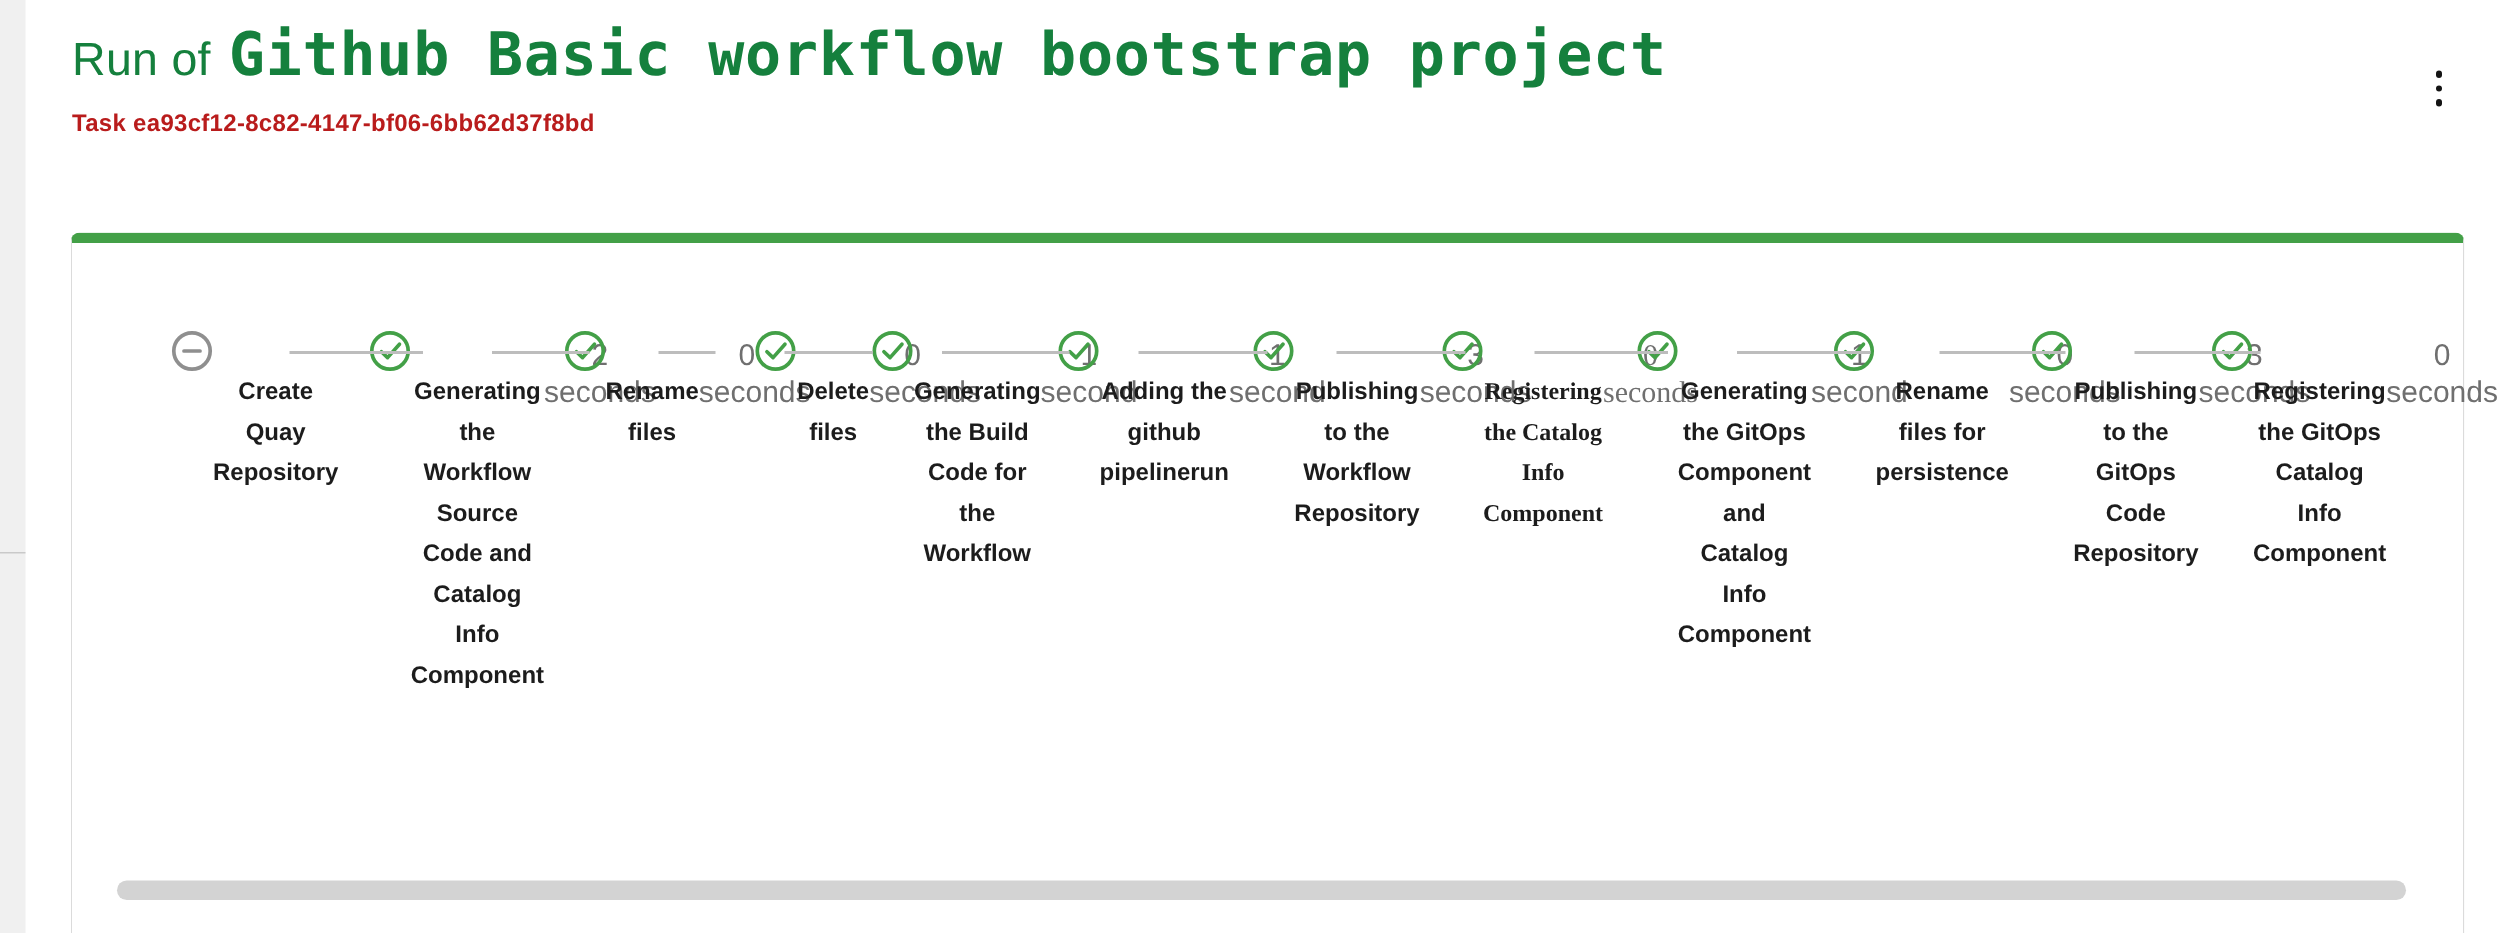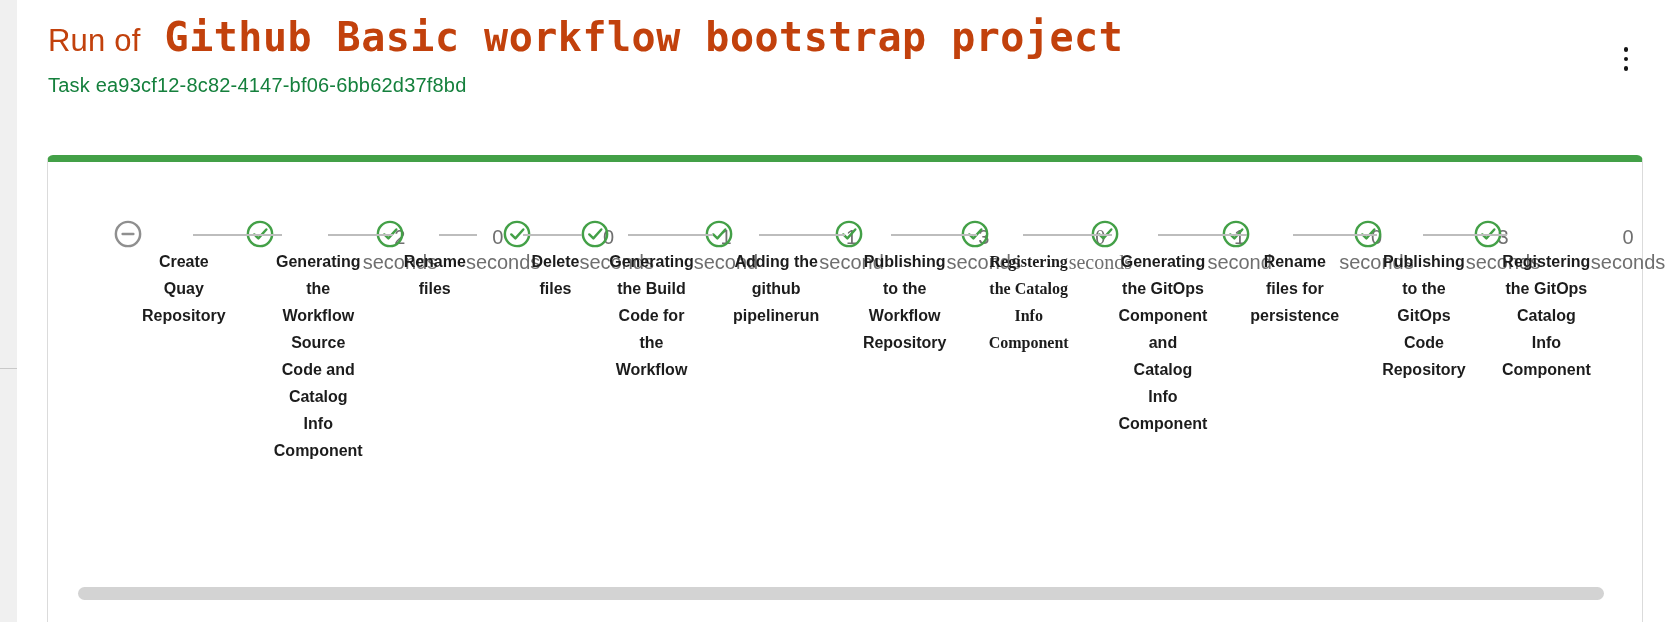--- a/index.html
+++ b/index.html
@@ -11,25 +11,25 @@
   html,body{width:1666px;height:622px;overflow:hidden;background:#fff;
     font-family:"Liberation Sans",sans-serif;}
   #screen{position:relative;width:1666px;height:622px;background:#fff;}
 
   
   .left-gutter{position:absolute;left:0;top:0;width:17px;height:622px;background:#F0F0F0;}
   .left-gutter-divider{position:absolute;left:0;top:368px;width:17px;height:1px;background:#C9C9C9;}
 
   
   .header{position:absolute;left:48px;top:14px;}
-  .page-title{display:flex;align-items:baseline;gap:24px;color:#c2410c;}
+  .page-title{display:flex;align-items:baseline;gap:12px;color:#15803d;}
   .title-prefix{font-size:31px;font-weight:400;letter-spacing:.2px;}
   .title-name{font-family:"DejaVu Sans Mono","Liberation Mono",monospace;
     font-size:40px;font-weight:600;letter-spacing:.5px;}
-  .subtitle{margin-top:14px;font-size:20px;font-weight:400;color:#15803d;letter-spacing:.2px;}
+  .subtitle{margin-top:14px;font-size:16px;font-weight:700;color:#b91c1c;letter-spacing:.2px;}
 
   
   .kebab{position:absolute;right:26px;top:42px;width:28px;height:34px;display:flex;
     flex-direction:column;align-items:center;justify-content:center;gap:5px;cursor:pointer;
     background:none;border:none;}
   .kebab i{width:4.5px;height:4.5px;border-radius:50%;background:#141414;display:block;}
 
   
   .card{position:absolute;left:47px;top:155px;width:1596px;height:478px;background:#fff;
     border:1px solid var(--card-border);border-top:7px solid var(--success);

